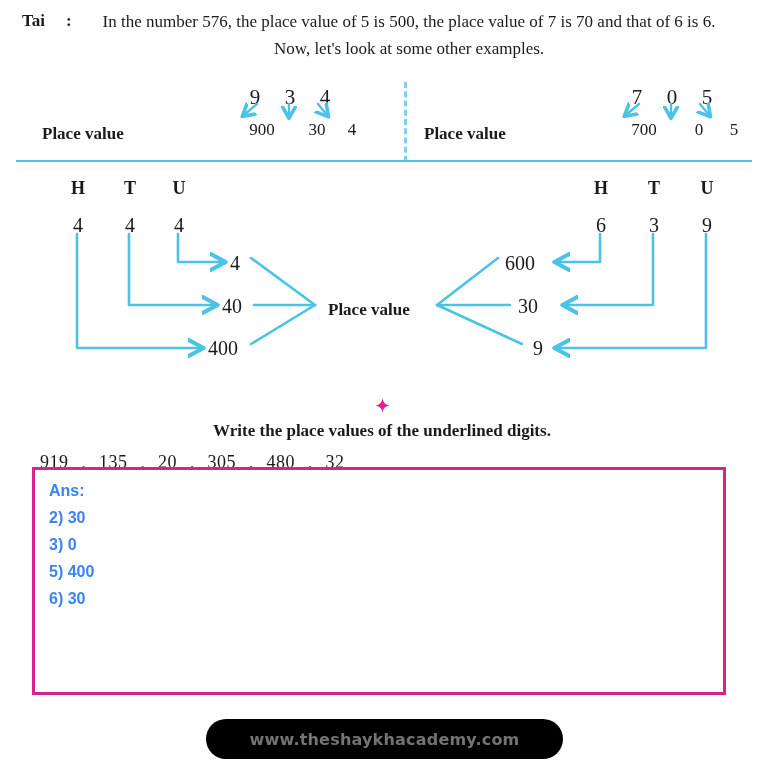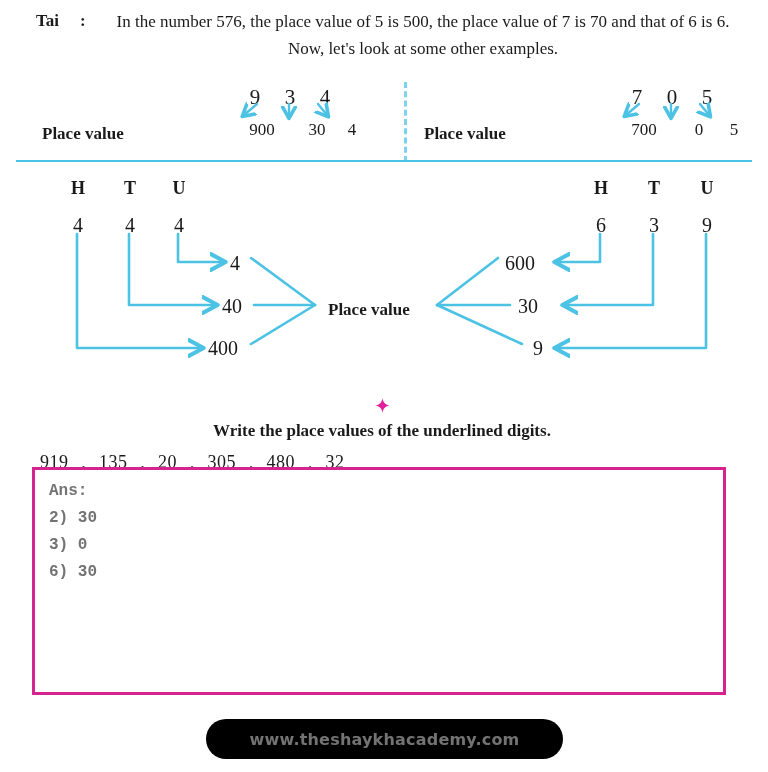--- a/index.html
+++ b/index.html
@@ -19,21 +19,21 @@
   
   #intro {
     position: absolute;
     left: 0; top: 8px;
     width: 768px;
     display: flex;
     align-items: flex-start;
   }
   #intro .speaker {
     width: 44px;
-    padding-left: 36px;
+    padding-left: 22px;
     font-weight: bold;
     font-size: 17px;
     line-height: 26px;
     flex: none;
   }
   #intro .colon {
     width: 18px;
     font-weight: bold;
     font-size: 17px;
     line-height: 26px;
@@ -163,24 +163,24 @@
   
   #answer-box {
     position: absolute;
     left: 32px; top: 467px;
     width: 694px;
     height: 228px;
     box-sizing: border-box;
     border: 3px solid #d6248f;
     background: #ffffff;
     padding: 12px 0 0 14px;
-    font-family: Liberation Mono, monospace;
+    font-family: Liberation Sans, sans-serif;
     font-weight: bold;
     font-size: 16px;
-    color: #737373;
+    color: #3b82f6;
   }
   #answer-box .ans-title { margin-bottom: 9px; }
   #answer-box .ans-row { margin-bottom: 9px; }
 
   
   #footer {
     position: absolute;
     left: 206px; top: 719px;
     width: 357px;
     height: 40px;
@@ -334,18 +334,19 @@
 
     <span class="num"><span></span><span class="ul">3</span><span>2</span></span>
 
   </div>
 </div>
 
 <div id="answer-box">
   <div class="ans-title">Ans:</div>
   <div class="ans-row">2) 30</div>
   <div class="ans-row">3) 0</div>
+  <div class="ans-row">5) 400</div>
   <div class="ans-row">6) 30</div>
 </div>
 
 <div id="footer">
   <span class="url">www.theshaykhacademy.com</span>
 </div>
 
 </body></html>

